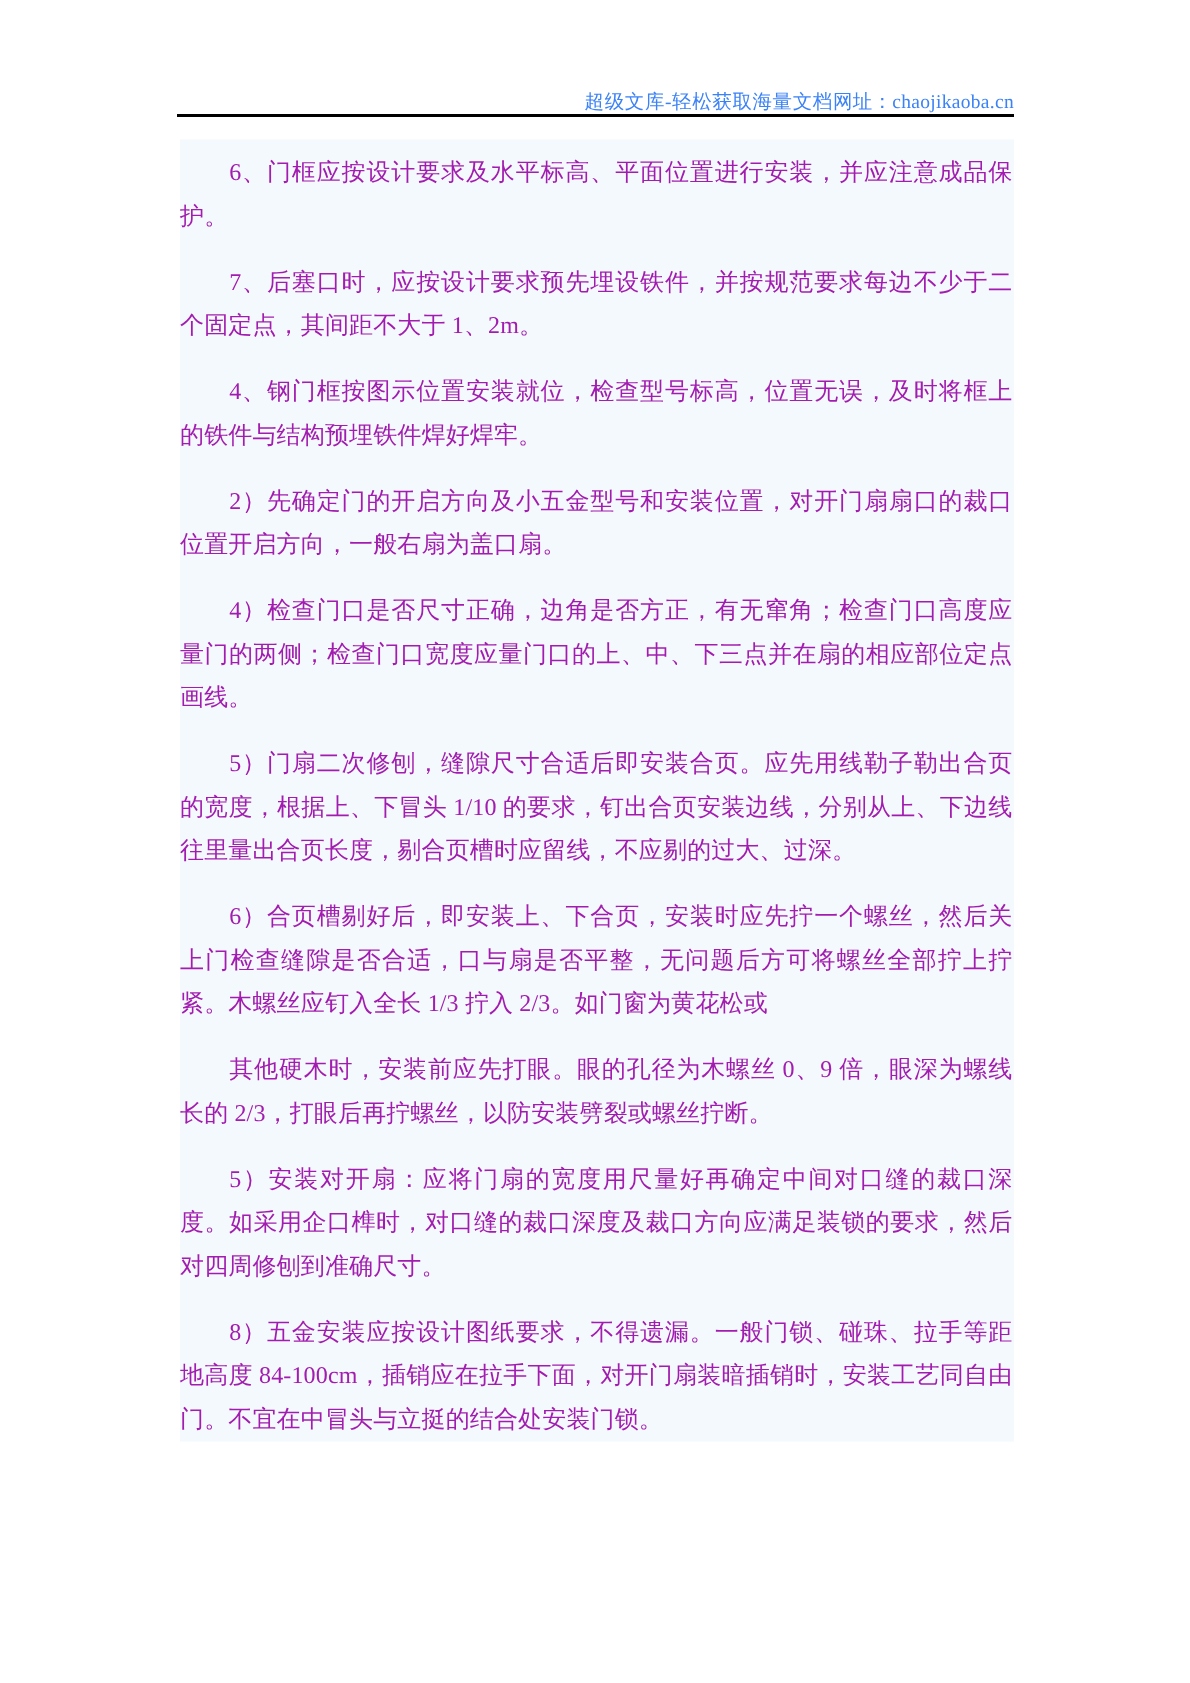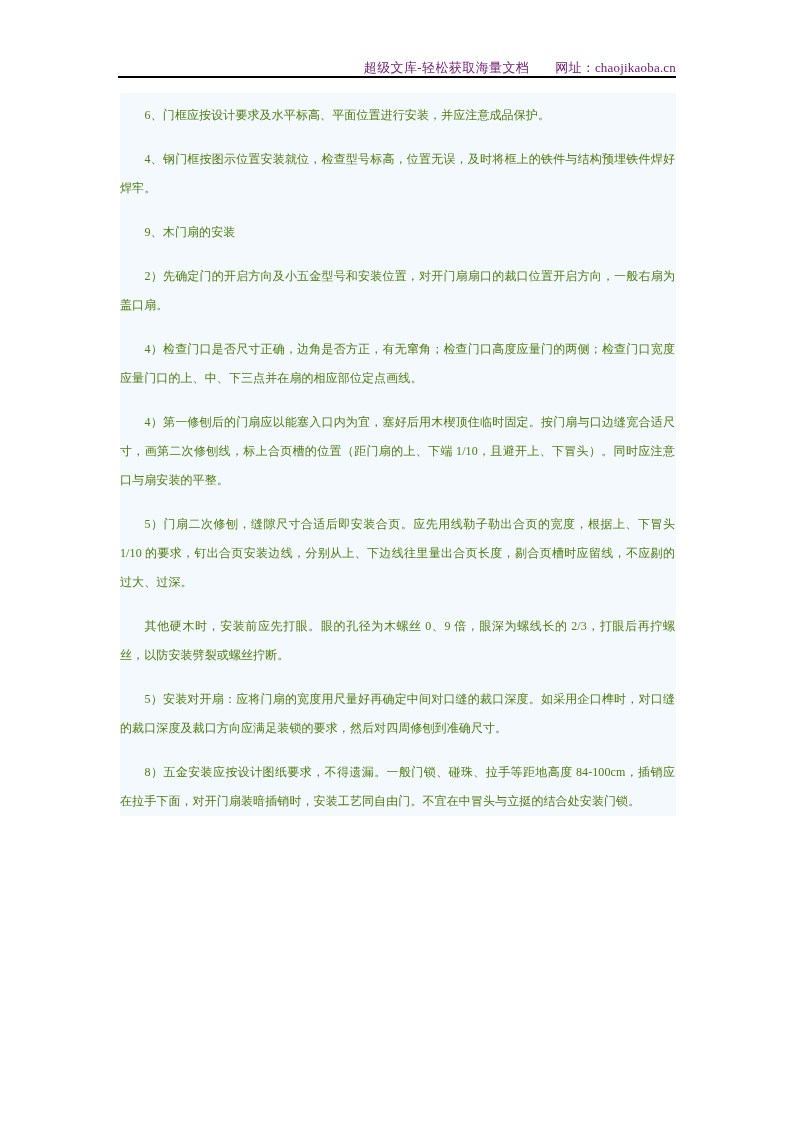--- a/index.html
+++ b/index.html
@@ -29,23 +29,22 @@
   
   .doc-header {
     position: absolute;
     left: 118px;
     top: 52px;
     width: 558px;
     height: 22px;
     display: flex;
     align-items: flex-end;
     justify-content: flex-end;
-    gap: 26px;
     font-size: 13px;
-    color: #701a75;
+    color: #3b82f6;
     line-height: 1;
     white-space: nowrap;
   }
   .doc-header .hdr-brand {
     font-family: "Liberation Serif", "DejaVu Serif", serif;
     letter-spacing: 0.4px;
   }
   .doc-header .hdr-site {
     font-family: "Liberation Serif", "DejaVu Serif", serif;
     letter-spacing: 0.2px;
@@ -71,23 +70,23 @@
     top: 93px;
     width: 556px;
     background: #f4f9fd;
     padding: 0;
     box-sizing: border-box;
   }
 
   .para {
     margin: 0;
     padding: 0 1px 0 0;
-    font-size: 12px;
+    font-size: 16px;
     line-height: 29px;
-    color: #4d7c0f;
+    color: #a21caf;
     text-align: justify;
     text-justify: inter-ideograph;
     letter-spacing: 0.1px;
     font-family: "Liberation Serif", "DejaVu Serif", serif;
   }
   .para.indent {
     text-indent: 2.05em;
   }
   .para.gap {
     margin-top: 15px;
@@ -106,34 +105,34 @@
     </span>
   </div>
 
   <div class="header-rule"></div>
 
   <div class="content-block">
     <div class="block-pad-top"></div>
 
     <p class="para indent">6、门框应按设计要求及水平标高、平面位置进行安装，并应注意成品保护。</p>
 
+    <p class="para indent gap">7、后塞口时，应按设计要求预先埋设铁件，并按规范要求每边不少于二个固定点，其间距不大于 1、2m。</p>
 
     <p class="para indent gap">4、钢门框按图示位置安装就位，检查型号标高，位置无误，及时将框上的铁件与结构预埋铁件焊好焊牢。</p>
 
-    <p class="para indent gap">9、木门扇的安装</p>
 
     <p class="para indent gap">2）先确定门的开启方向及小五金型号和安装位置，对开门扇扇口的裁口位置开启方向，一般右扇为盖口扇。</p>
 
     <p class="para indent gap">4）检查门口是否尺寸正确，边角是否方正，有无窜角；检查门口高度应量门的两侧；检查门口宽度应量门口的上、中、下三点并在扇的相应部位定点画线。</p>
 
 
-    <p class="para indent gap">4）第一修刨后的门扇应以能塞入口内为宜，塞好后用木楔顶住临时固定。按门扇与口边缝宽合适尺寸，画第二次修刨线，标上合页槽的位置（距门扇的上、下端 1/10，且避开上、下冒头）。同时应注意口与扇安装的平整。</p>
 
     <p class="para indent gap">5）门扇二次修刨，缝隙尺寸合适后即安装合页。应先用线勒子勒出合页的宽度，根据上、下冒头 1/10 的要求，钉出合页安装边线，分别从上、下边线往里量出合页长度，剔合页槽时应留线，不应剔的过大、过深。</p>
 
+    <p class="para indent gap">6）合页槽剔好后，即安装上、下合页，安装时应先拧一个螺丝，然后关上门检查缝隙是否合适，口与扇是否平整，无问题后方可将螺丝全部拧上拧紧。木螺丝应钉入全长 1/3 拧入 2/3。如门窗为黄花松或</p>
 
     <p class="para indent gap">其他硬木时，安装前应先打眼。眼的孔径为木螺丝 0、9 倍，眼深为螺线长的 2/3，打眼后再拧螺丝，以防安装劈裂或螺丝拧断。</p>
 
     <p class="para indent gap">5）安装对开扇：应将门扇的宽度用尺量好再确定中间对口缝的裁口深度。如采用企口榫时，对口缝的裁口深度及裁口方向应满足装锁的要求，然后对四周修刨到准确尺寸。</p>
 
     <p class="para indent gap">8）五金安装应按设计图纸要求，不得遗漏。一般门锁、碰珠、拉手等距地高度 84-100cm，插销应在拉手下面，对开门扇装暗插销时，安装工艺同自由门。不宜在中冒头与立挺的结合处安装门锁。</p>
 
   </div>
 
 </div>

